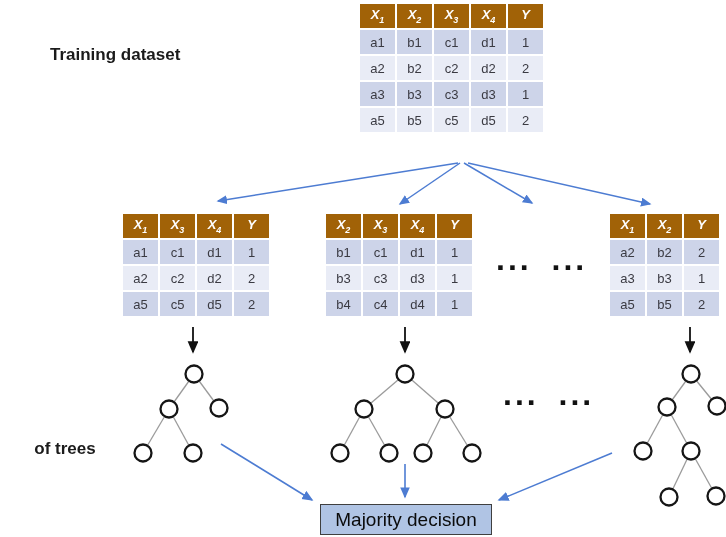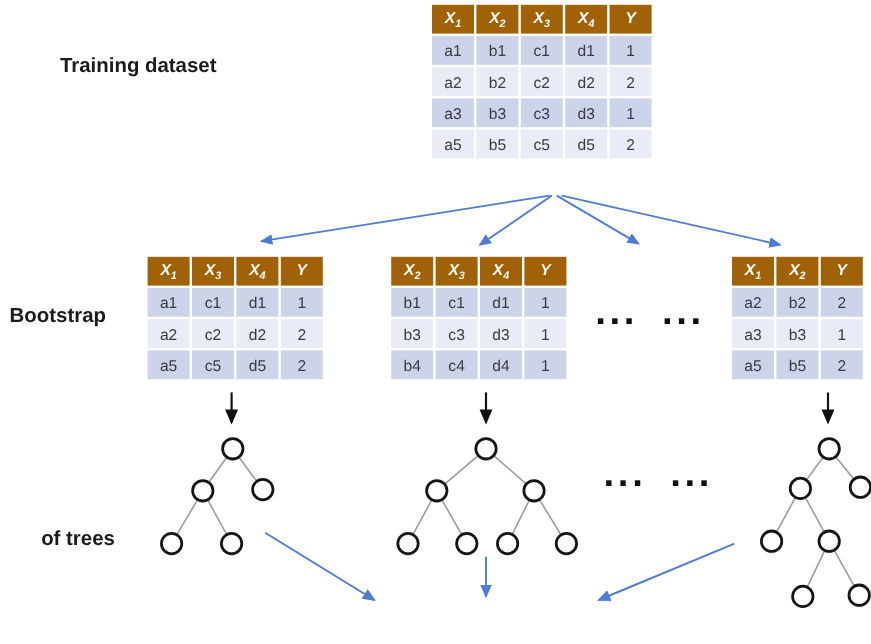--- a/index.html
+++ b/index.html
@@ -20,21 +20,20 @@
   #majority-box{position:absolute;left:320px;top:504px;width:172px;height:31px;
         background:#b0c4e4;border:1.5px solid #3f3f3f;display:flex;align-items:center;
         justify-content:center;font-size:19px;color:#0b0b0b;box-sizing:border-box;}
 </style>
 </head>
 <body>
 
 <div id="page">
 
   <div class="rowlabel" style="left:5px;top:45px;margin-left:45px;">Training dataset</div>
-  <div class="rowlabel" style="left:8px;top:253px;">Bootstrap</div>
   <div class="rowlabel ensemble" style="left:0px;top:396px;">
     <div>of trees</div>
   </div>
 
   <table class="dtable" style="left:358px;top:2px;">
     <thead>
       <tr>
         <th><span>X</span><sub>1</sub></th>
         <th><span>X</span><sub>2</sub></th>
         <th><span>X</span><sub>3</sub></th>
@@ -245,14 +244,17 @@
       </g>
     </g>
 
     <g stroke="#4d7cd2" stroke-width="1.6" fill="none">
       <line x1="221" y1="444" x2="312" y2="500" marker-end="url(#ab)"></line>
       <line x1="405" y1="464" x2="405" y2="497" marker-end="url(#ab)"></line>
       <line x1="612" y1="453" x2="499" y2="500" marker-end="url(#ab)"></line>
     </g>
   </svg>
 
+  <div id="majority-box">
+    <span>Majority decision</span>
+  </div>
 
 </div>
 
 </body></html>

